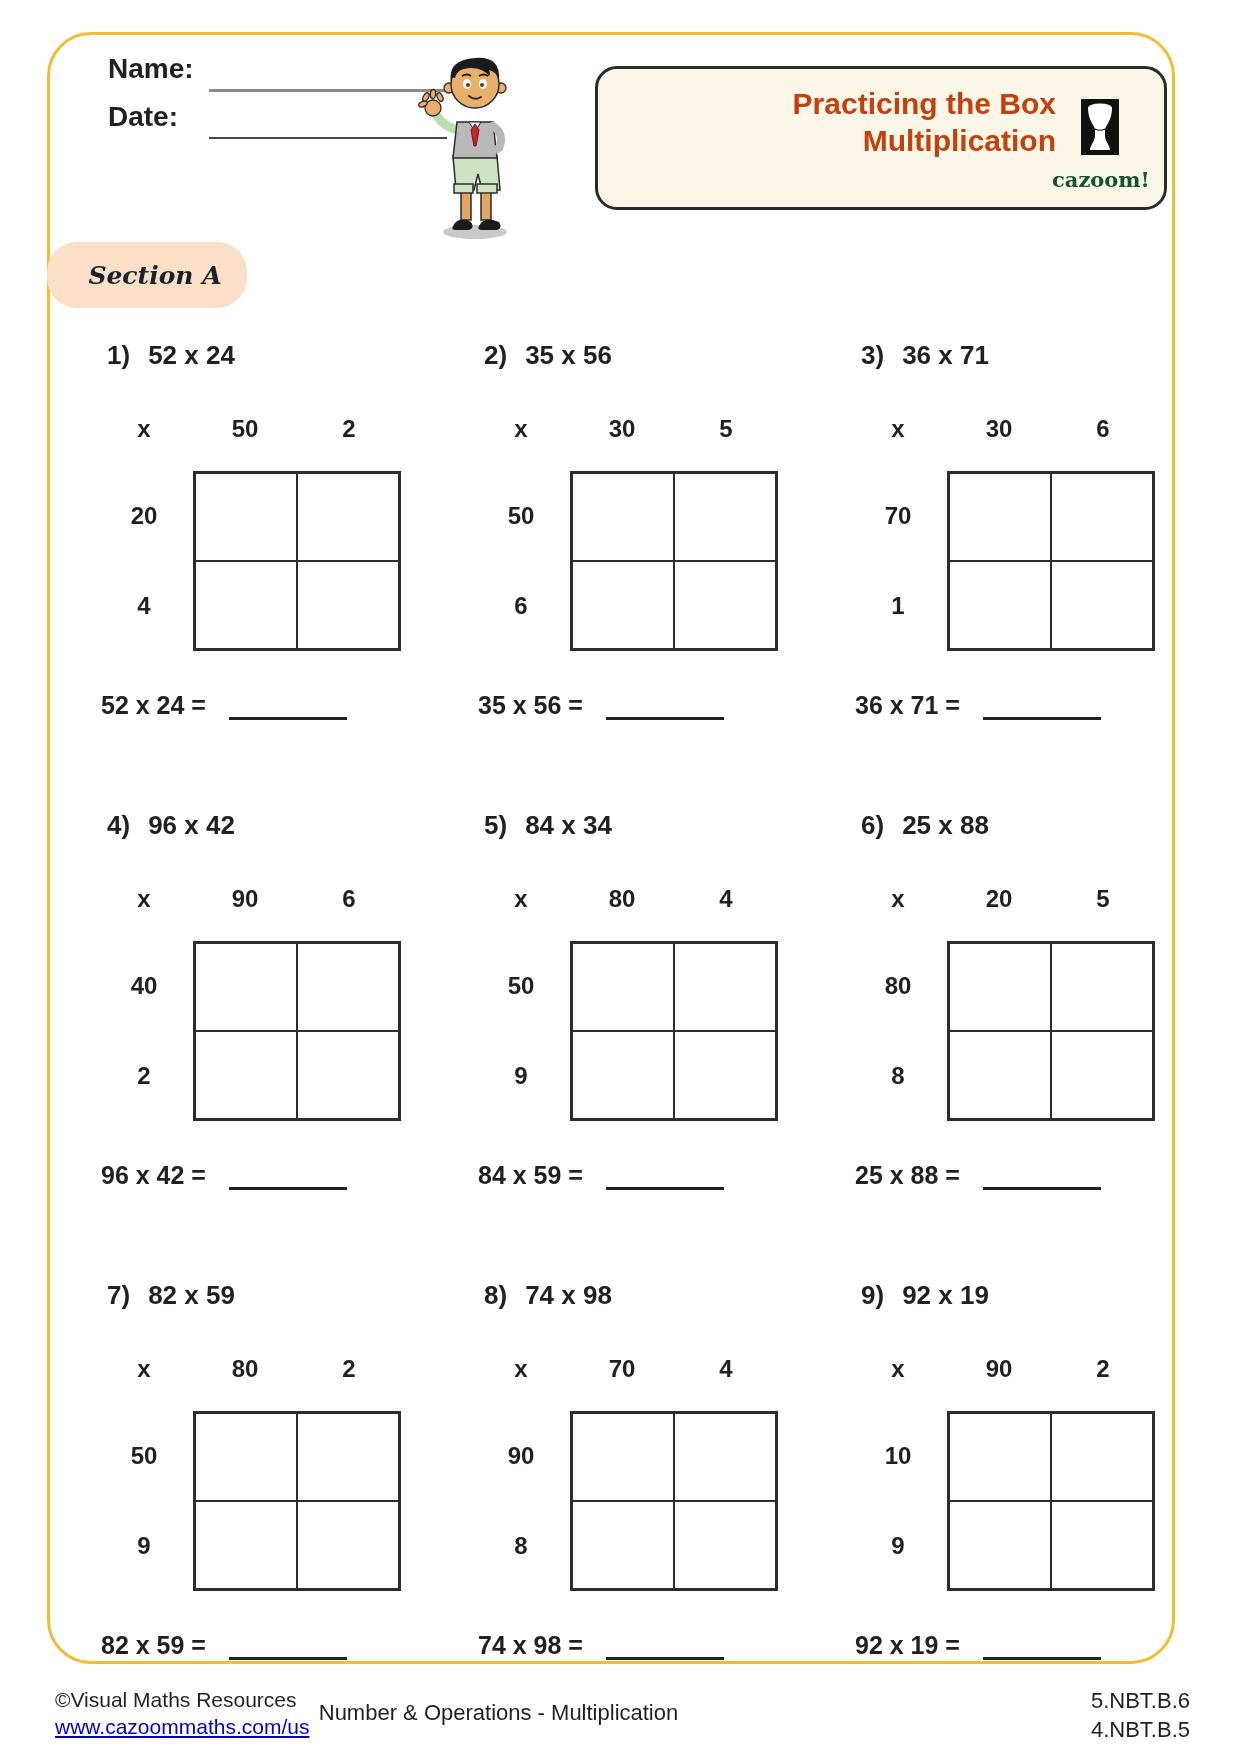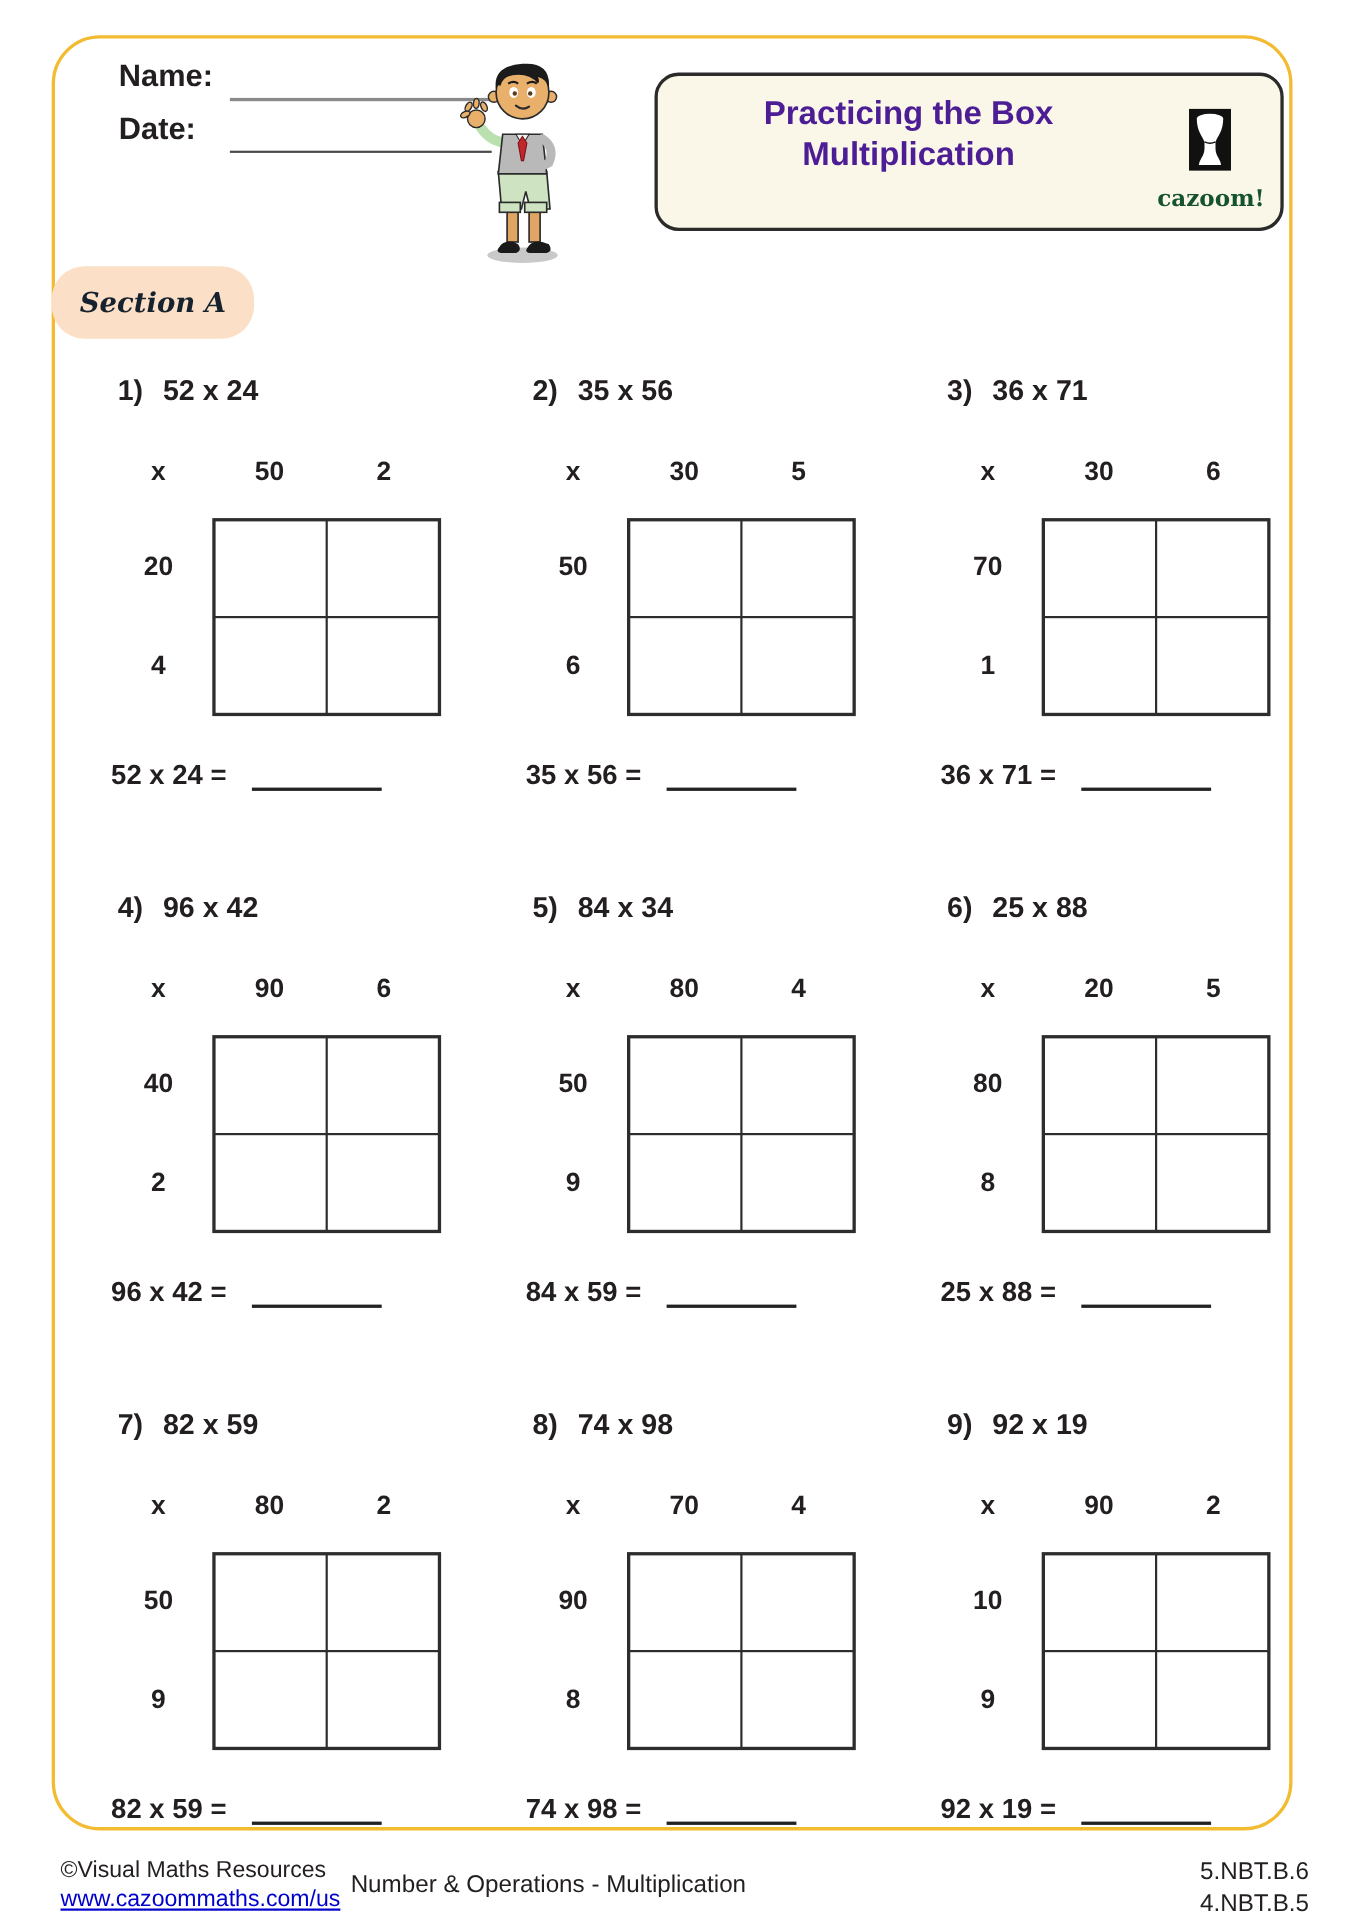--- a/index.html
+++ b/index.html
@@ -11,29 +11,29 @@
   
   .name-date{position:absolute;left:64px;top:53px;width:350px;margin-left:44px;}
   .nd-row{position:relative;height:48px;font-size:28px;font-weight:bold;}
   .nd-line{position:absolute;left:101px;top:36px;width:238px;border-bottom:3px solid #8a8a8a;}
   .nd-line.date{border-bottom:2px solid #4a4a4a;}
 
   .boy{position:absolute;left:413px;top:44px;width:104px;height:198px;}
 
   .title-box{position:absolute;left:595px;top:66px;width:572px;height:144px;box-sizing:border-box;
         background:#FAF6E8;border:3px solid #2b2b2b;border-radius:22px;}
-  .title-text{position:absolute;left:8px;top:16px;width:440px;text-align:center;
-        font-size:30px;font-weight:bold;line-height:37px;color:#4c1d95;}
+  .title-text{position:absolute;left:18px;top:16px;width:440px;text-align:right;
+        font-size:30px;font-weight:bold;line-height:37px;color:#c2410c;}
   .logo{position:absolute;right:16px;top:30px;width:96px;text-align:center;}
   .logo-square{display:block;margin:0 auto;width:38px;height:56px;background:#111111;}
   .logo-word{display:block;margin-top:12px;font-family:"DejaVu Serif", serif;font-weight:bold;
         font-size:21px;letter-spacing:0px;color:#14532d;}
 
   .section-chip{position:absolute;left:47px;top:242px;width:184px;height:66px;background:#FBDFC6;
-        border-radius:30px;display:flex;align-items:center;justify-content:center;}
+        border-radius:30px;display:flex;align-items:center;justify-content:center;padding-left:16px;}
   .section-chip span{font-family:"DejaVu Serif", serif;font-style:italic;font-weight:bold;
         font-size:25px;color:#16232e;}
 
   
   .problems-grid{position:absolute;left:95px;top:340px;display:grid;
         grid-template-columns:377px 377px 377px;grid-auto-rows:470px;}
   .problem{position:relative;}
   .p-heading{margin-left:12px;height:30px;display:flex;gap:18px;
         font-size:26px;font-weight:bold;align-items:center;}
   .col-headers{display:flex;margin-top:45px;height:30px;font-size:24px;font-weight:bold;}

